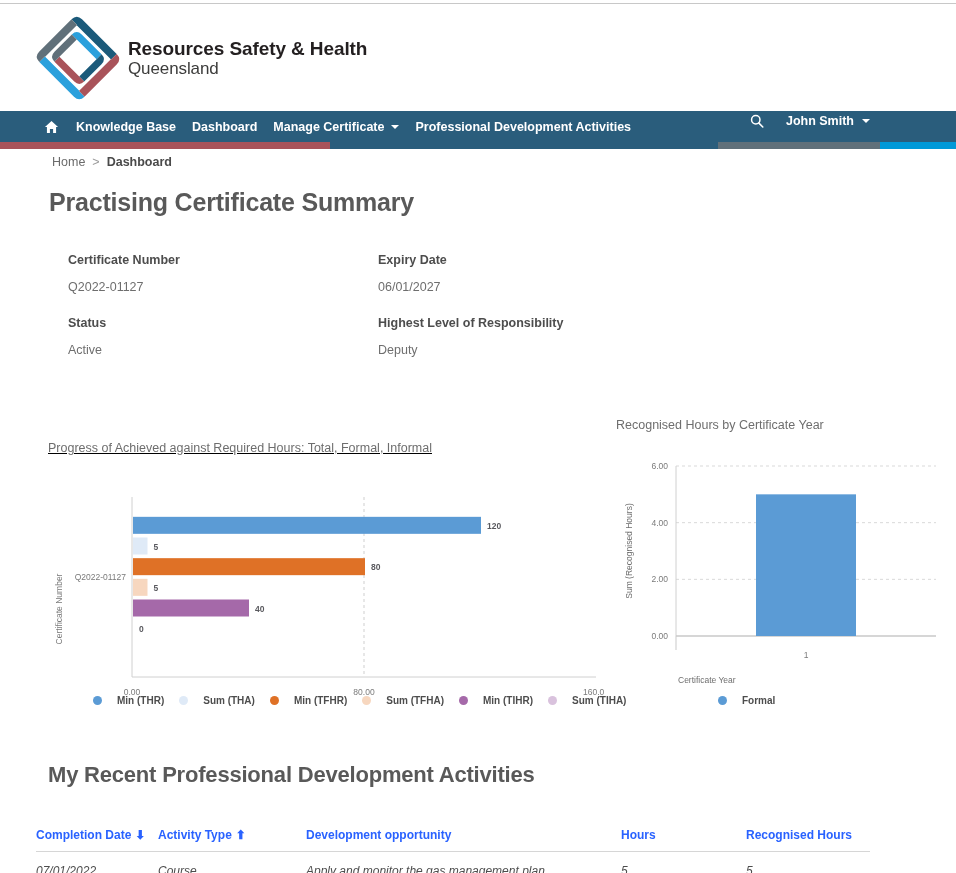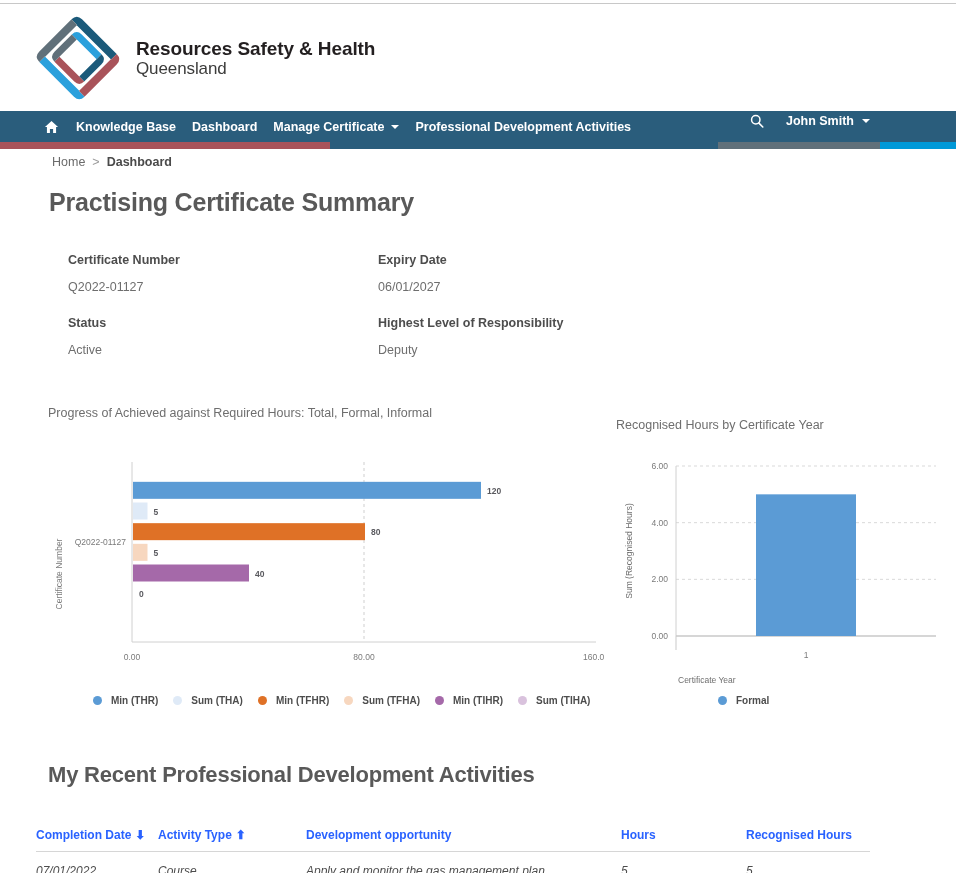--- a/index.html
+++ b/index.html
@@ -8,21 +8,21 @@
     background: #ffffff;
     font-family: "Liberation Sans", sans-serif;
     overflow: hidden;
   }
   .page { position: relative; width: 956px; height: 873px; background:#fff; }
 
   
   .top-edge { position:absolute; top:0; left:0; width:956px; height:4px; background:#ffffff; border-bottom:1px solid #c8c8c8; }
 
   
-  .brand { position:absolute; top:16px; left:34px; display:flex; align-items:center; gap:14px; }
+  .brand { position:absolute; top:16px; left:34px; display:flex; align-items:center; gap:6px; }
   .logo { width:88px; height:84px; }
   .brand-text { line-height:1.12; }
   .brand-line1 { font-size:19px; font-weight:bold; color:#231f20; letter-spacing:-0.1px; }
   .brand-line2 { font-size:17px; font-weight:400; color:#3c3c3b; letter-spacing:-0.1px; }
 
   
   .navbar { position:absolute; top:111px; left:0; width:956px; height:31px; background:#2a5d7c; }
   .nav-left { position:absolute; left:44px; top:0; height:31px; display:flex; align-items:center; gap:0px; }
   .home-icon { width:15px; height:14px; margin-right:17px; display:block; }
   .nav-item { color:#ffffff; font-size:12.5px; font-weight:bold; margin-right:16px; white-space:nowrap; cursor:pointer; display:flex; align-items:center; gap:5px; }
@@ -45,26 +45,26 @@
   .page-title { position:absolute; top:188px; left:49px; font-size:25px; font-weight:bold; color:#595959; letter-spacing:-0.2px; }
 
   
   .details { position:absolute; top:253px; left:68px; width:620px; }
   .det-row { display:flex; margin-bottom:22px; }
   .det-col { width:417px; }
   .det-label { font-size:12.5px; font-weight:bold; color:#4d4d4d; margin-bottom:13px; }
   .det-value { font-size:12.5px; color:#6e6e6e; }
 
   
-  .chart-left { position:absolute; top:406px; left:48px; width:556px; height:300px; }
+  .chart-left { position:absolute; top:441px; left:48px; width:556px; height:300px;text-decoration:underline; }
   .chart-right { position:absolute; top:418px; left:616px; width:330px; height:300px; }
   .chart-title { font-size:12.5px; color:#6e6e6e; margin-bottom:4px; }
   .chart-svg { display:block; }
   .legend { display:flex; align-items:center; gap:0px; font-size:10px; font-weight:bold; color:#4d4d4d; }
-  .legend-item { display:flex; align-items:center; gap:9px; margin-right:15px; white-space:nowrap; cursor:pointer; }
+  .legend-item { display:flex; align-items:center; gap:15px; margin-right:15px; white-space:nowrap; cursor:pointer; }
   .legend-dot { width:9px; height:9px; border-radius:50%; display:inline-block; }
   .legend-left { position:absolute; top:695px; left:93px; }
   .legend-right { position:absolute; top:695px; left:718px; }
 
   
   .sec-title { position:absolute; top:762px; left:48px; font-size:22px; font-weight:bold; color:#595959; letter-spacing:-0.2px; }
   .pd-table { position:absolute; top:800px; left:36px; width:834px; border-collapse:collapse;margin-top:24px; }
   .pd-table th { text-align:left; font-size:12px; font-weight:bold; color:#2962ff; padding:4px 0 9px 0; white-space:nowrap; cursor:pointer; }
   .pd-table thead tr { border-bottom:1px solid #d6d6d6; }
   .pd-table td { font-size:12px; color:#4d4d4d; padding:12px 0 12px 0; }

